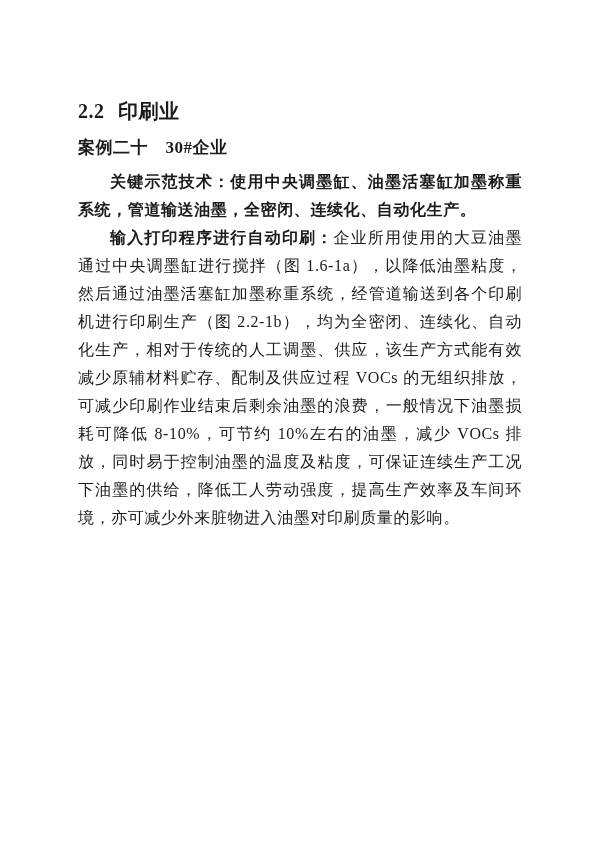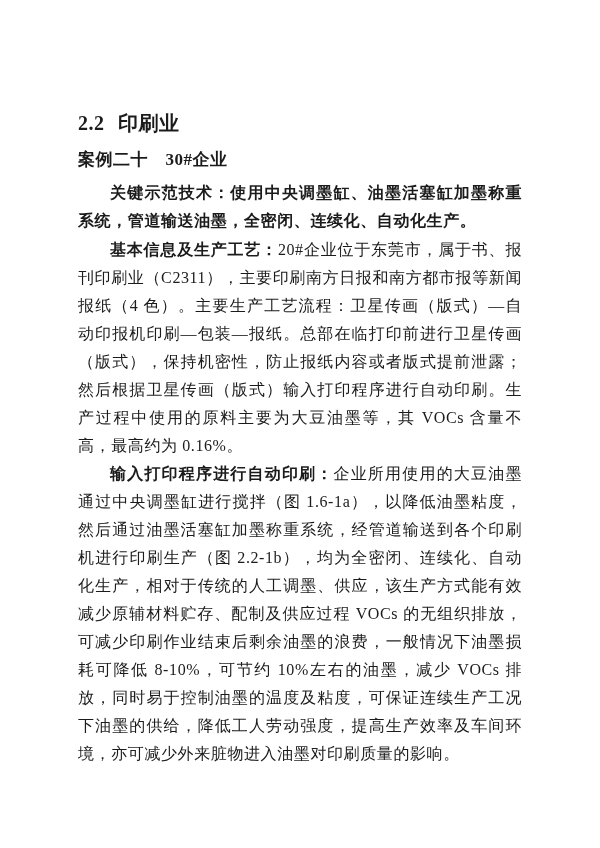--- a/index.html
+++ b/index.html
@@ -11,21 +11,21 @@
     height: 848px;
     background: #ffffff;
     position: relative;
     overflow: hidden;
     font-family: "Liberation Serif", "DejaVu Serif", serif;
     color: #1b1b1b;
     -webkit-font-smoothing: antialiased;
   }
   .doc-page {
     position: absolute;
-    top: 16px;
+    top: 4px;
     left: 0;
     width: 600px;
     height: 604px;
   }
   .content {
     padding: 94px 78px 0 78px;
   }
   
   .section-heading {
     margin: 0 0 11px 0;
@@ -55,21 +55,21 @@
   p.para {
     margin: 0;
     font-size: 16px;
     line-height: 28px;
     text-align: justify;
     text-justify: inter-character;
     text-indent: 2em;
     letter-spacing: 0.6px;
   }
   p.key-tech {
-    font-family: Liberation Mono, monospace;
+    font-family: Liberation Serif, serif;
     font-weight: bold;
   }
   p.body-para {
     font-family: "Liberation Serif", "DejaVu Serif", serif;
     font-weight: normal;
   }
   .lead-label {
     font-family: "Liberation Sans", "DejaVu Sans", sans-serif;
     font-weight: bold;
   }
@@ -94,23 +94,20 @@
 
     <h1 class="section-heading">
       <span class="sec-num">2.2</span>
       <span class="sec-title">印刷业</span>
     </h1>
 
     <h2 class="case-heading">案例二十　30#企业</h2>
 
     <p class="para key-tech">关键示范技术：使用中央调墨缸、油墨活塞缸加墨称重系统，管道输送油墨，全密闭、连续化、自动化生产。</p>
 
-    <p class="para body-para">
-      <span class="lead-label">基本信息及生产工艺：</span><span>20#企业位于东莞市，属于书、报刊印刷业（C2311），主要印刷南方日报和南方都市报等新闻报纸（4 色）。主要生产工艺流程：卫星传画（版式）—自动印报机印刷—包装—报纸。总部在临打印前进行卫星传画（版式），保持机密性，防止报纸内容或者版式提前泄露；然后根据卫星传画（版式）输入打印程序进行自动印刷。生产过程中使用的原料主要为大豆油墨等，其 VOCs 含量不高，最高约为 0.16%。</span>
-    </p>
 
     <p class="para body-para">
       <span class="lead-label">输入打印程序进行自动印刷：</span><span>企业所用使用的大豆油墨通过中央调墨缸进行搅拌（图 1.6-1a），以降低油墨粘度，然后通过油墨活塞缸加墨称重系统，经管道输送到各个印刷机进行印刷生产（图 2.2-1b），均为全密闭、连续化、自动化生产，相对于传统的人工调墨、供应，该生产方式能有效减少原辅材料贮存、配制及供应过程 VOCs 的无组织排放，可减少印刷作业结束后剩余油墨的浪费，一般情况下油墨损耗可降低 8-10%，可节约 10%左右的油墨，减少 VOCs 排放，同时易于控制油墨的温度及粘度，可保证连续生产工况下油墨的供给，降低工人劳动强度，提高生产效率及车间环境，亦可减少外来脏物进入油墨对印刷质量的影响。</span>
     </p>
 
   </div>
 
 </div>
 
 </body></html>

